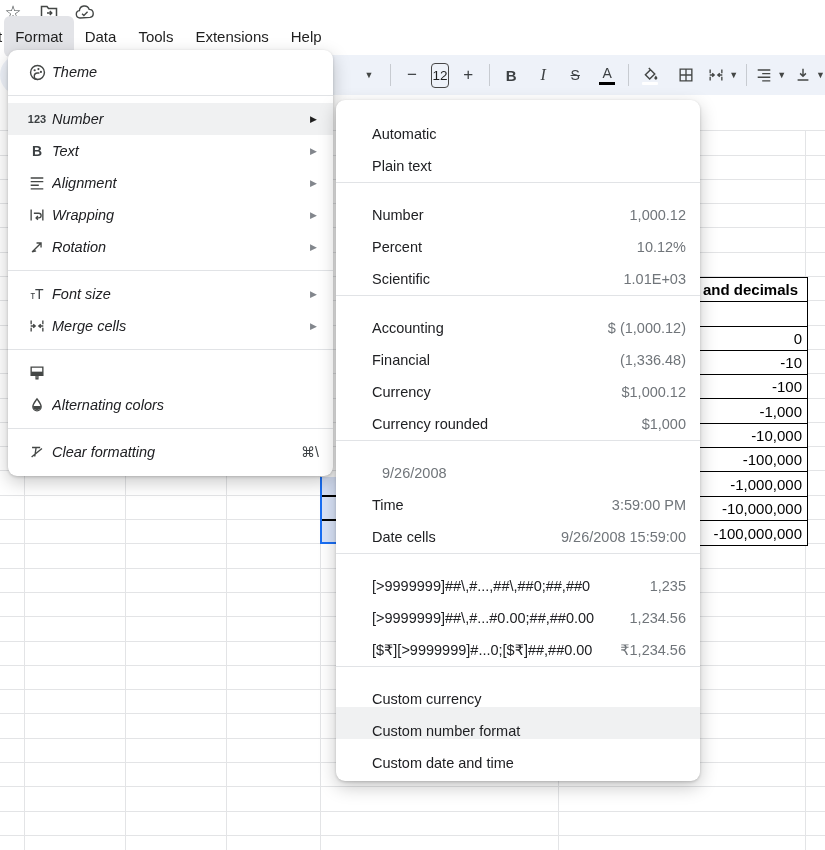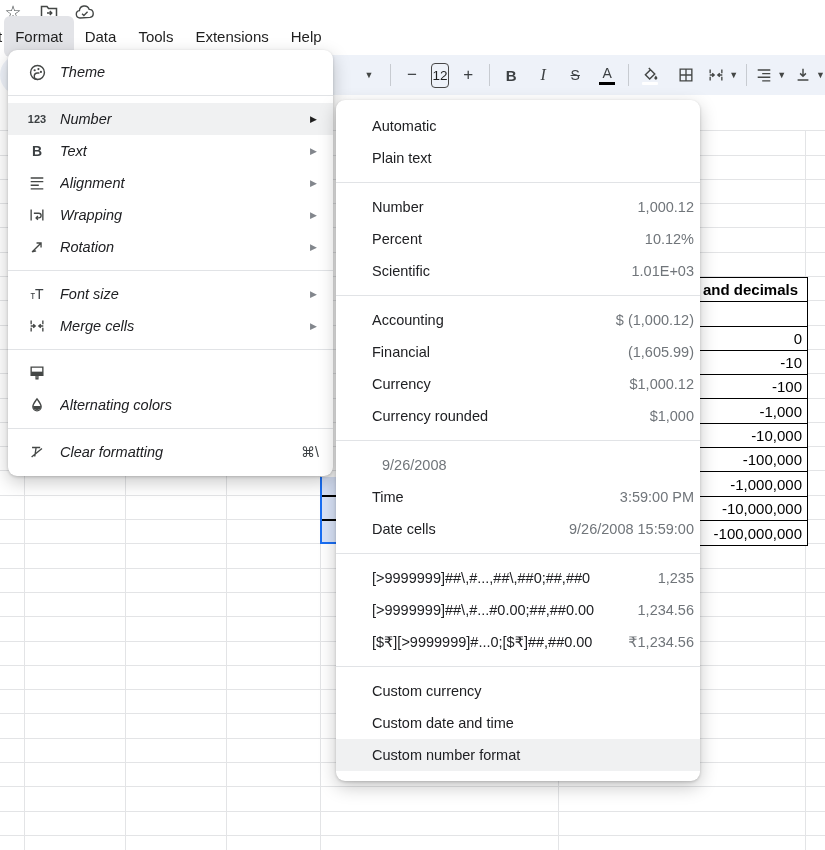--- a/index.html
+++ b/index.html
@@ -49,27 +49,27 @@
     border-left:2px solid #1a6ef3;border-bottom:2px solid #1a6ef3;box-sizing:border-box;z-index:1;}
   .sel-black{position:absolute;left:0;right:0;height:1.5px;background:#000;}
   
   .menu{position:absolute;background:#fff;border-radius:9px;z-index:5;
     box-shadow:0 1px 3px rgba(0,0,0,.18),0 6px 18px rgba(0,0,0,.22);
     color:#202124;font-size:14.5px;}
   .format-menu{left:8px;top:50px;width:325px;padding:6px 0 8px 0;}
   .number-submenu{left:336px;top:100px;width:364px;padding:10px 0;z-index:6;}
   .mi-row{height:32px;display:flex;align-items:center;padding:0 14px 0 18px;cursor:default;}
   .mi-row.hl{background:#f0f1f2;}
-  .mi-row .ic{width:22px;height:22px;display:flex;align-items:center;justify-content:center;margin-right:12px;color:#444746;flex:none;}
+  .mi-row .ic{width:22px;height:22px;display:flex;align-items:center;justify-content:center;margin-right:4px;color:#444746;flex:none;}
   .mi-label{flex:1;white-space:nowrap;overflow:hidden;font-style:italic;}
   .mi-arrow{font-size:9px;color:#82868c;margin-right:2px;}
   .mi-arrow.dark{color:#1f1f1f;}
   .mi-shortcut{color:#3c4043;font-size:14px;}
   .mi-div{height:1px;background:#e1e3e6;margin:7px 0;}
-  .sm-row{height:32px;display:flex;align-items:center;padding:0 6px 0 36px;cursor:default;}
+  .sm-row{height:32px;display:flex;align-items:flex-end;padding:0 14px 0 36px;cursor:default;}
   .sm-row.hl{background:#f0f1f2;}
   .sm-label{flex:1;white-space:nowrap;}
   .sm-value{margin-left:10px;color:#70757a;font-weight:500;white-space:nowrap;}
   .sm-div{height:1px;background:#e1e3e6;margin:8px 0;}
   svg{display:block;}
 </style>
 </head>
 <body>
 
 <div class="grid-rows"></div>
@@ -327,21 +327,21 @@
       <span class="sm-label">Scientific</span>
       <span class="sm-value">1.01E+03</span>
     </div>
     <div class="sm-div"></div>
     <div class="sm-row">
       <span class="sm-label">Accounting</span>
       <span class="sm-value">$ (1,000.12)</span>
     </div>
     <div class="sm-row">
       <span class="sm-label">Financial</span>
-      <span class="sm-value">(1,605.99)</span>
+      <span class="sm-value">(1,336.48)</span>
     </div>
     <div class="sm-row">
       <span class="sm-label">Currency</span>
       <span class="sm-value">$1,000.12</span>
     </div>
     <div class="sm-row">
       <span class="sm-label">Currency rounded</span>
       <span class="sm-value">$1,000</span>
     </div>
     <div class="sm-div"></div>
@@ -366,19 +366,19 @@
       <span class="sm-value">1,234.56</span>
     </div>
     <div class="sm-row">
       <span class="sm-label">[$₹][&gt;9999999]#...0;[$₹]##,##0.00</span>
       <span class="sm-value">₹1,234.56</span>
     </div>
     <div class="sm-div"></div>
     <div class="sm-row">
       <span class="sm-label">Custom currency</span>
     </div>
-    <div class="sm-row">
-      <span class="sm-label">Custom date and time</span>
-    </div>
     <div class="sm-row hl">
       <span class="sm-label">Custom number format</span>
     </div>
+    <div class="sm-row">
+      <span class="sm-label">Custom date and time</span>
+    </div>
   </div>
 
 </body></html>

